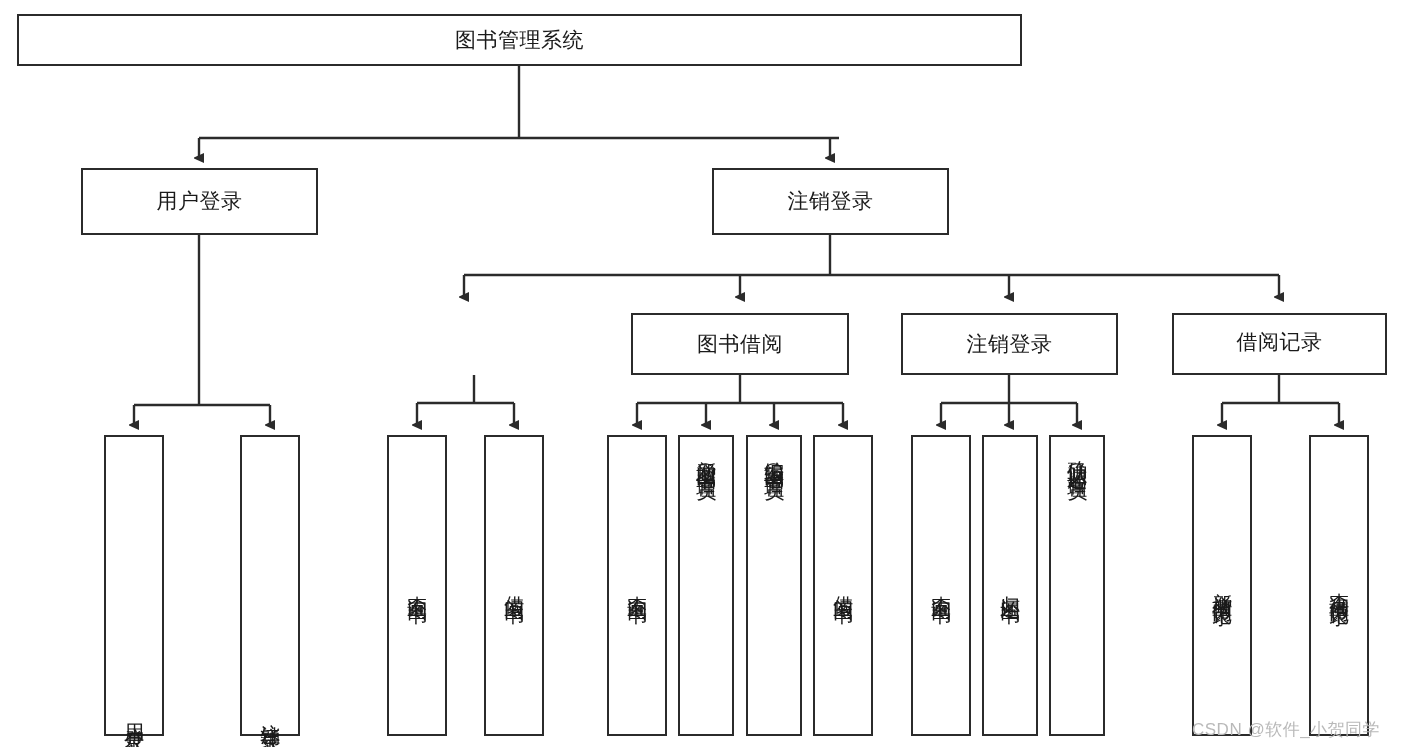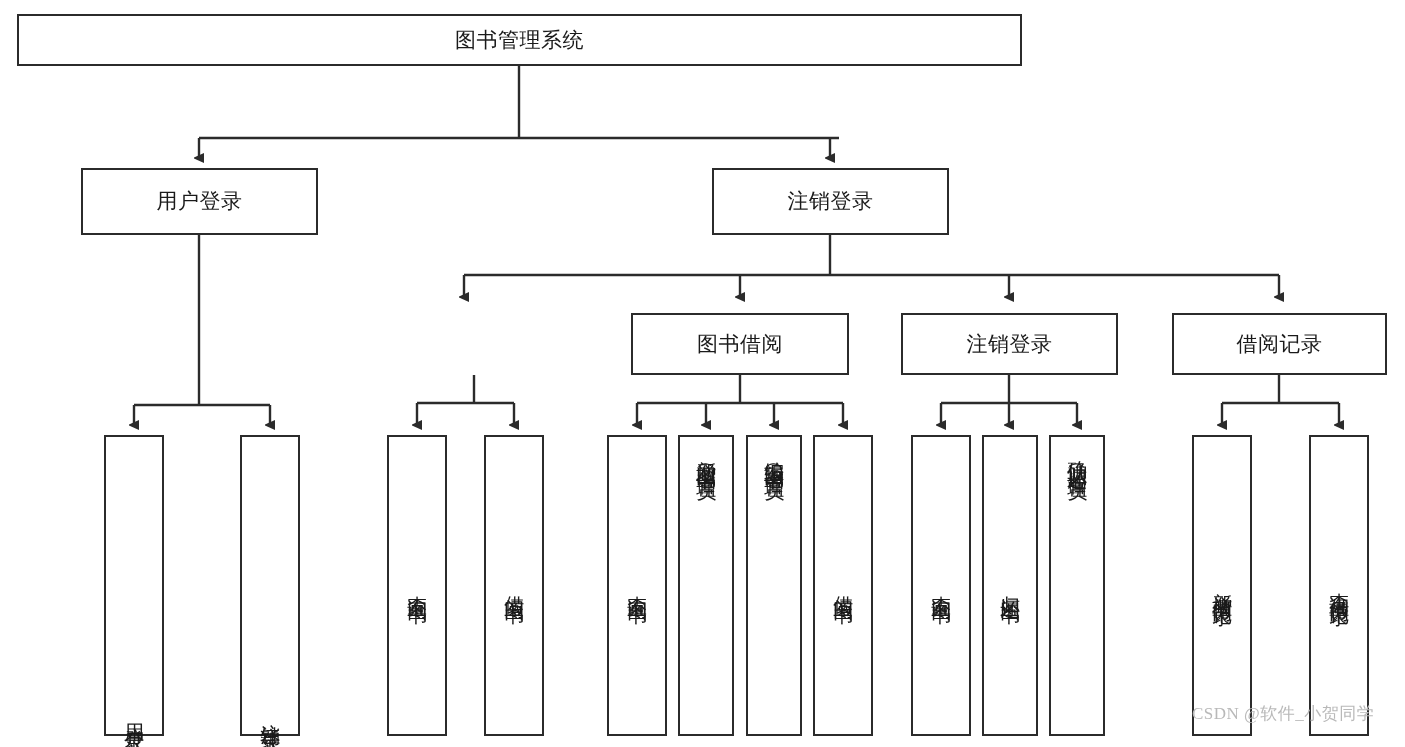--- a/index.html
+++ b/index.html
@@ -138,21 +138,21 @@
   <div class="node" style="left:712px; top:168px; width:237px; height:67px;">
     <span class="label">注销登录</span>
   </div>
 
   <div class="node" style="left:631px; top:313px; width:218px; height:62px;">
     <span class="label">图书借阅</span>
   </div>
   <div class="node" style="left:901px; top:313px; width:217px; height:62px;">
     <span class="label">注销登录</span>
   </div>
-  <div class="node" style="left:1172px; top:313px; width:215px; height:62px;">
+  <div class="node" style="left:1172px; top:313px; width:215px; height:62px;font-family:Liberation Mono, monospace;">
     <span class="label">借阅记录</span>
   </div>
 
   <div class="node vertical align-bottom" style="left:104px; top:435px; width:60px; height:301px;">
     <span class="label">用户登录</span>
   </div>
   <div class="node vertical align-bottom" style="left:240px; top:435px; width:60px; height:301px;">
     <span class="label">注销登录</span>
   </div>
 
@@ -186,15 +186,15 @@
     <span class="label">确认归还（管理员）</span>
   </div>
 
   <div class="node vertical" style="left:1192px; top:435px; width:60px; height:301px;">
     <span class="label">新增借阅记录</span>
   </div>
   <div class="node vertical" style="left:1309px; top:435px; width:60px; height:301px;">
     <span class="label">查询借阅记录</span>
   </div>
 
-  <div class="watermark" style="left:1192px; top:702px;font-family:Liberation Serif, serif;">CSDN @软件_小贺同学</div>
+  <div class="watermark" style="left:1192px; top:718px;">CSDN @软件_小贺同学</div>
 
 </div>
 
 </body></html>

